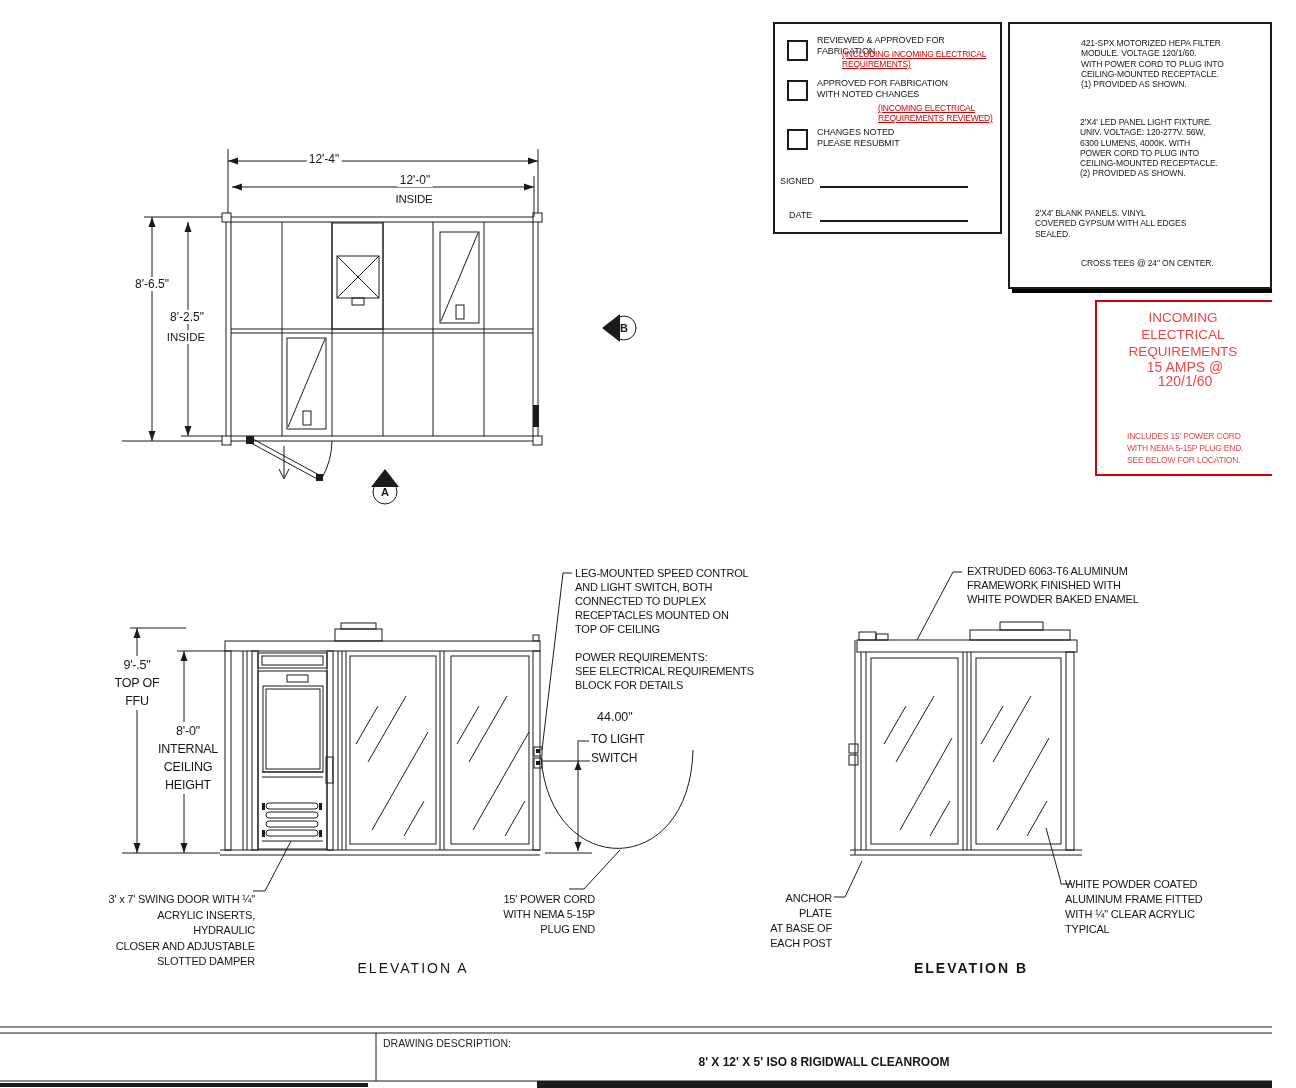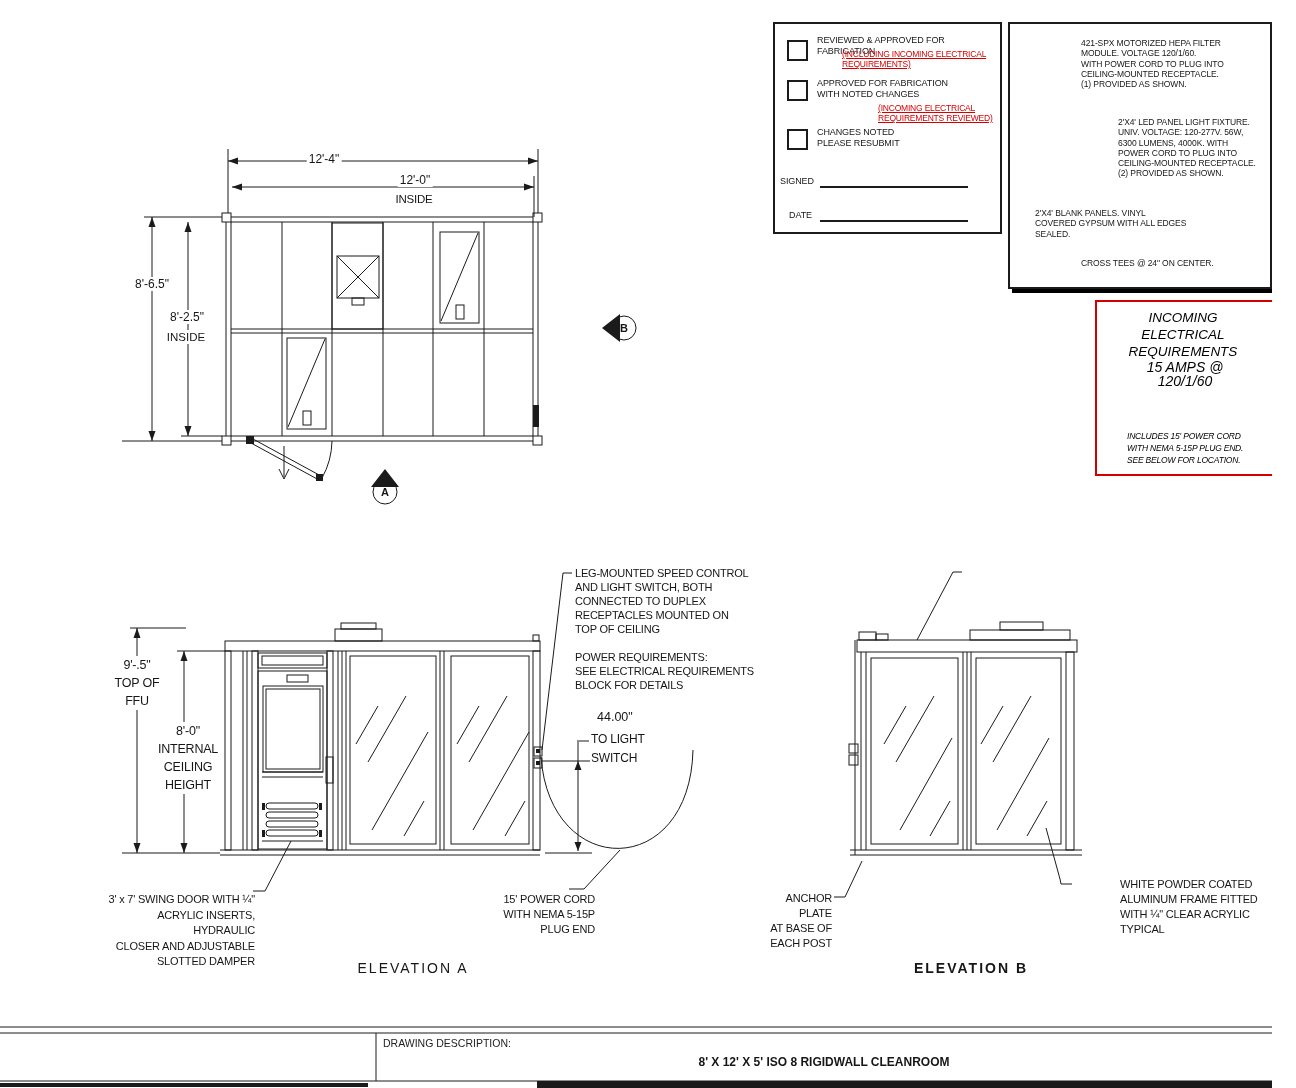--- a/index.html
+++ b/index.html
@@ -15,21 +15,21 @@
        font-size:11px;letter-spacing:-0.2px;}
   .cx{transform:translateX(-50%);text-align:center;}
   .tr{text-align:right;}
   .dimtxt{background:#fff;padding:0 2px;font-size:12px;letter-spacing:0;}
   .big{font-size:12.5px;line-height:18px;background:#fff;}
   .etitle{font-size:14px;letter-spacing:2px;}
   .box{position:absolute;border:2px solid #1b1b1b;background:#fff;}
   .cb{position:absolute;width:17px;height:17px;border:2px solid #1b1b1b;background:#fff;}
   .small{font-size:9px;letter-spacing:-0.1px;line-height:10.5px;}
   .leg{font-size:8.5px;letter-spacing:-0.1px;line-height:10.3px;}
-  .red{color:#000000;font-style:italic;}
+  .red{color:#ef4444;}
   .redu{color:#d40000;text-decoration:underline;font-size:8.5px;line-height:10px;letter-spacing:-0.2px;padding-left:33px;}
   .sig-line{position:absolute;border-bottom:2px solid #1b1b1b;height:12px;}
   .mletter{position:absolute;font-size:11px;font-weight:bold;transform:translate(-50%,-50%);}
 </style>
 </head>
 <body>
 
 <div id="sheet">
 
   <svg class="draw" width="1296" height="1088" viewBox="0 0 1296 1088">
@@ -288,21 +288,21 @@
     <div class="txt small" style="left:14px;top:186px;">DATE</div>
     <div class="sig-line" style="left:45px;top:184px;width:148px;"></div>
   </div>
 
   <div class="box" style="left:1008px;top:22px;width:260px;height:263px;box-shadow:4px 4px 0 0 #000;"></div>
   <div class="txt leg" style="left:1081px;top:38px;">421-SPX MOTORIZED HEPA FILTER
 MODULE. VOLTAGE 120/1/60.
 WITH POWER CORD TO PLUG INTO
 CEILING-MOUNTED RECEPTACLE.
 (1) PROVIDED AS SHOWN.</div>
-  <div class="txt leg" style="left:1118px;top:117px;">2'X4' LED PANEL LIGHT FIXTURE.
+  <div class="txt leg" style="left:1080px;top:117px;">2'X4' LED PANEL LIGHT FIXTURE.
 UNIV. VOLTAGE: 120-277V.  56W,
 6300 LUMENS, 4000K. WITH
 POWER CORD TO PLUG INTO
 CEILING-MOUNTED RECEPTACLE.
 (2) PROVIDED AS SHOWN.</div>
   <div class="txt leg" style="left:1035px;top:208px;">2'X4' BLANK PANELS. VINYL
 COVERED GYPSUM WITH ALL EDGES
 SEALED.</div>
   <div class="txt leg" style="left:1081px;top:258px;">CROSS TEES @ 24" ON CENTER.</div>
 
@@ -343,24 +343,27 @@
 SWITCH</div>
   <div class="txt tr" style="left:100px;top:892px;width:155px;line-height:15.5px;">3' x 7' SWING DOOR WITH ¼"
 ACRYLIC INSERTS, HYDRAULIC
 CLOSER AND ADJUSTABLE
 SLOTTED DAMPER</div>
   <div class="txt tr" style="left:477px;top:892px;width:118px;line-height:15px;">15' POWER CORD
 WITH NEMA 5-15P
 PLUG END</div>
   <div class="txt etitle cx" style="left:399px;top:961px;padding-left:28px;">ELEVATION A</div>
 
+  <div class="txt" style="left:967px;top:564px;">EXTRUDED 6063-T6 ALUMINUM
+FRAMEWORK FINISHED WITH
+WHITE POWDER BAKED ENAMEL</div>
   <div class="txt tr" style="left:750px;top:891px;width:82px;line-height:15px;">ANCHOR PLATE
 AT BASE OF
 EACH POST</div>
-  <div class="txt" style="left:1120px;top:877px;line-height:15px;">WHITE POWDER COATED
+  <div class="txt" style="left:1065px;top:877px;line-height:15px;">WHITE POWDER COATED
 ALUMINUM FRAME FITTED
 WITH ¼" CLEAR ACRYLIC
 TYPICAL</div>
   <div class="txt etitle cx" style="left:971px;top:961px;font-weight:bold;">ELEVATION B</div>
 
   <div class="txt" style="left:383px;top:1036px;font-size:10.5px;color:#222;letter-spacing:0;">DRAWING DESCRIPTION:</div>
   <div class="txt cx" style="left:824px;top:1055px;font-size:12px;font-weight:bold;letter-spacing:0;">8' X 12' X 5' ISO 8 RIGIDWALL CLEANROOM</div>
 
 </div>
 

